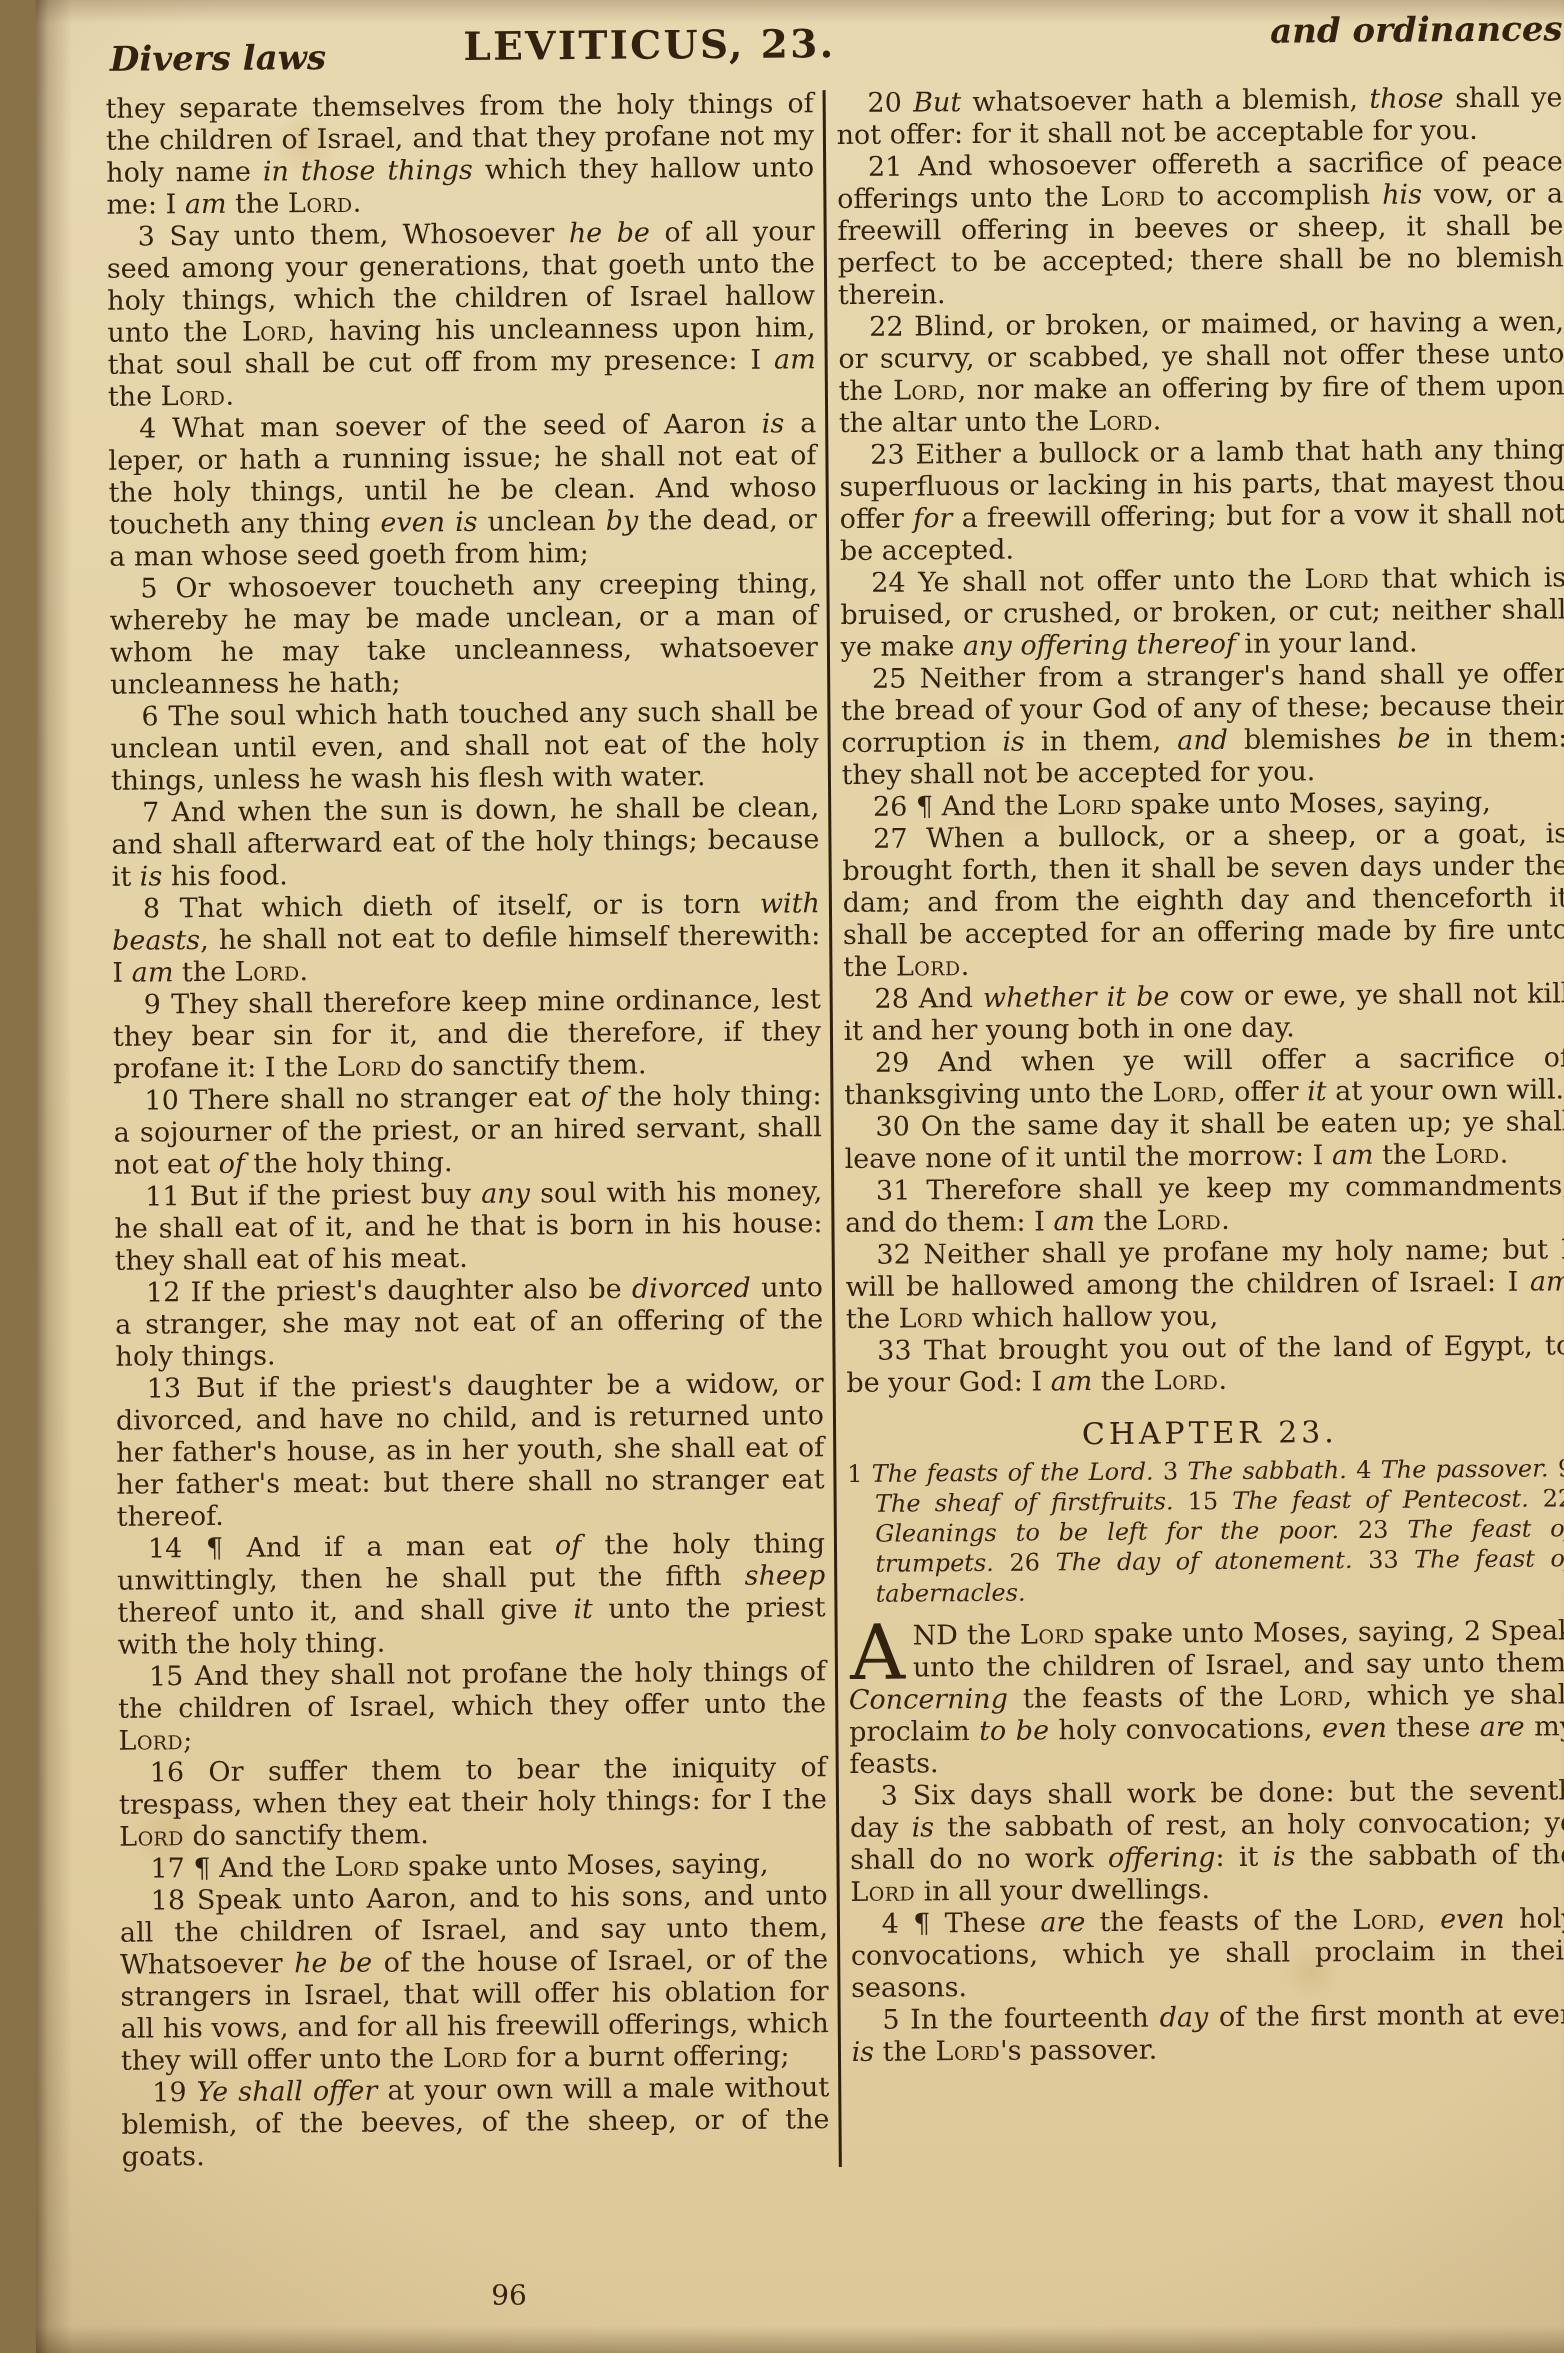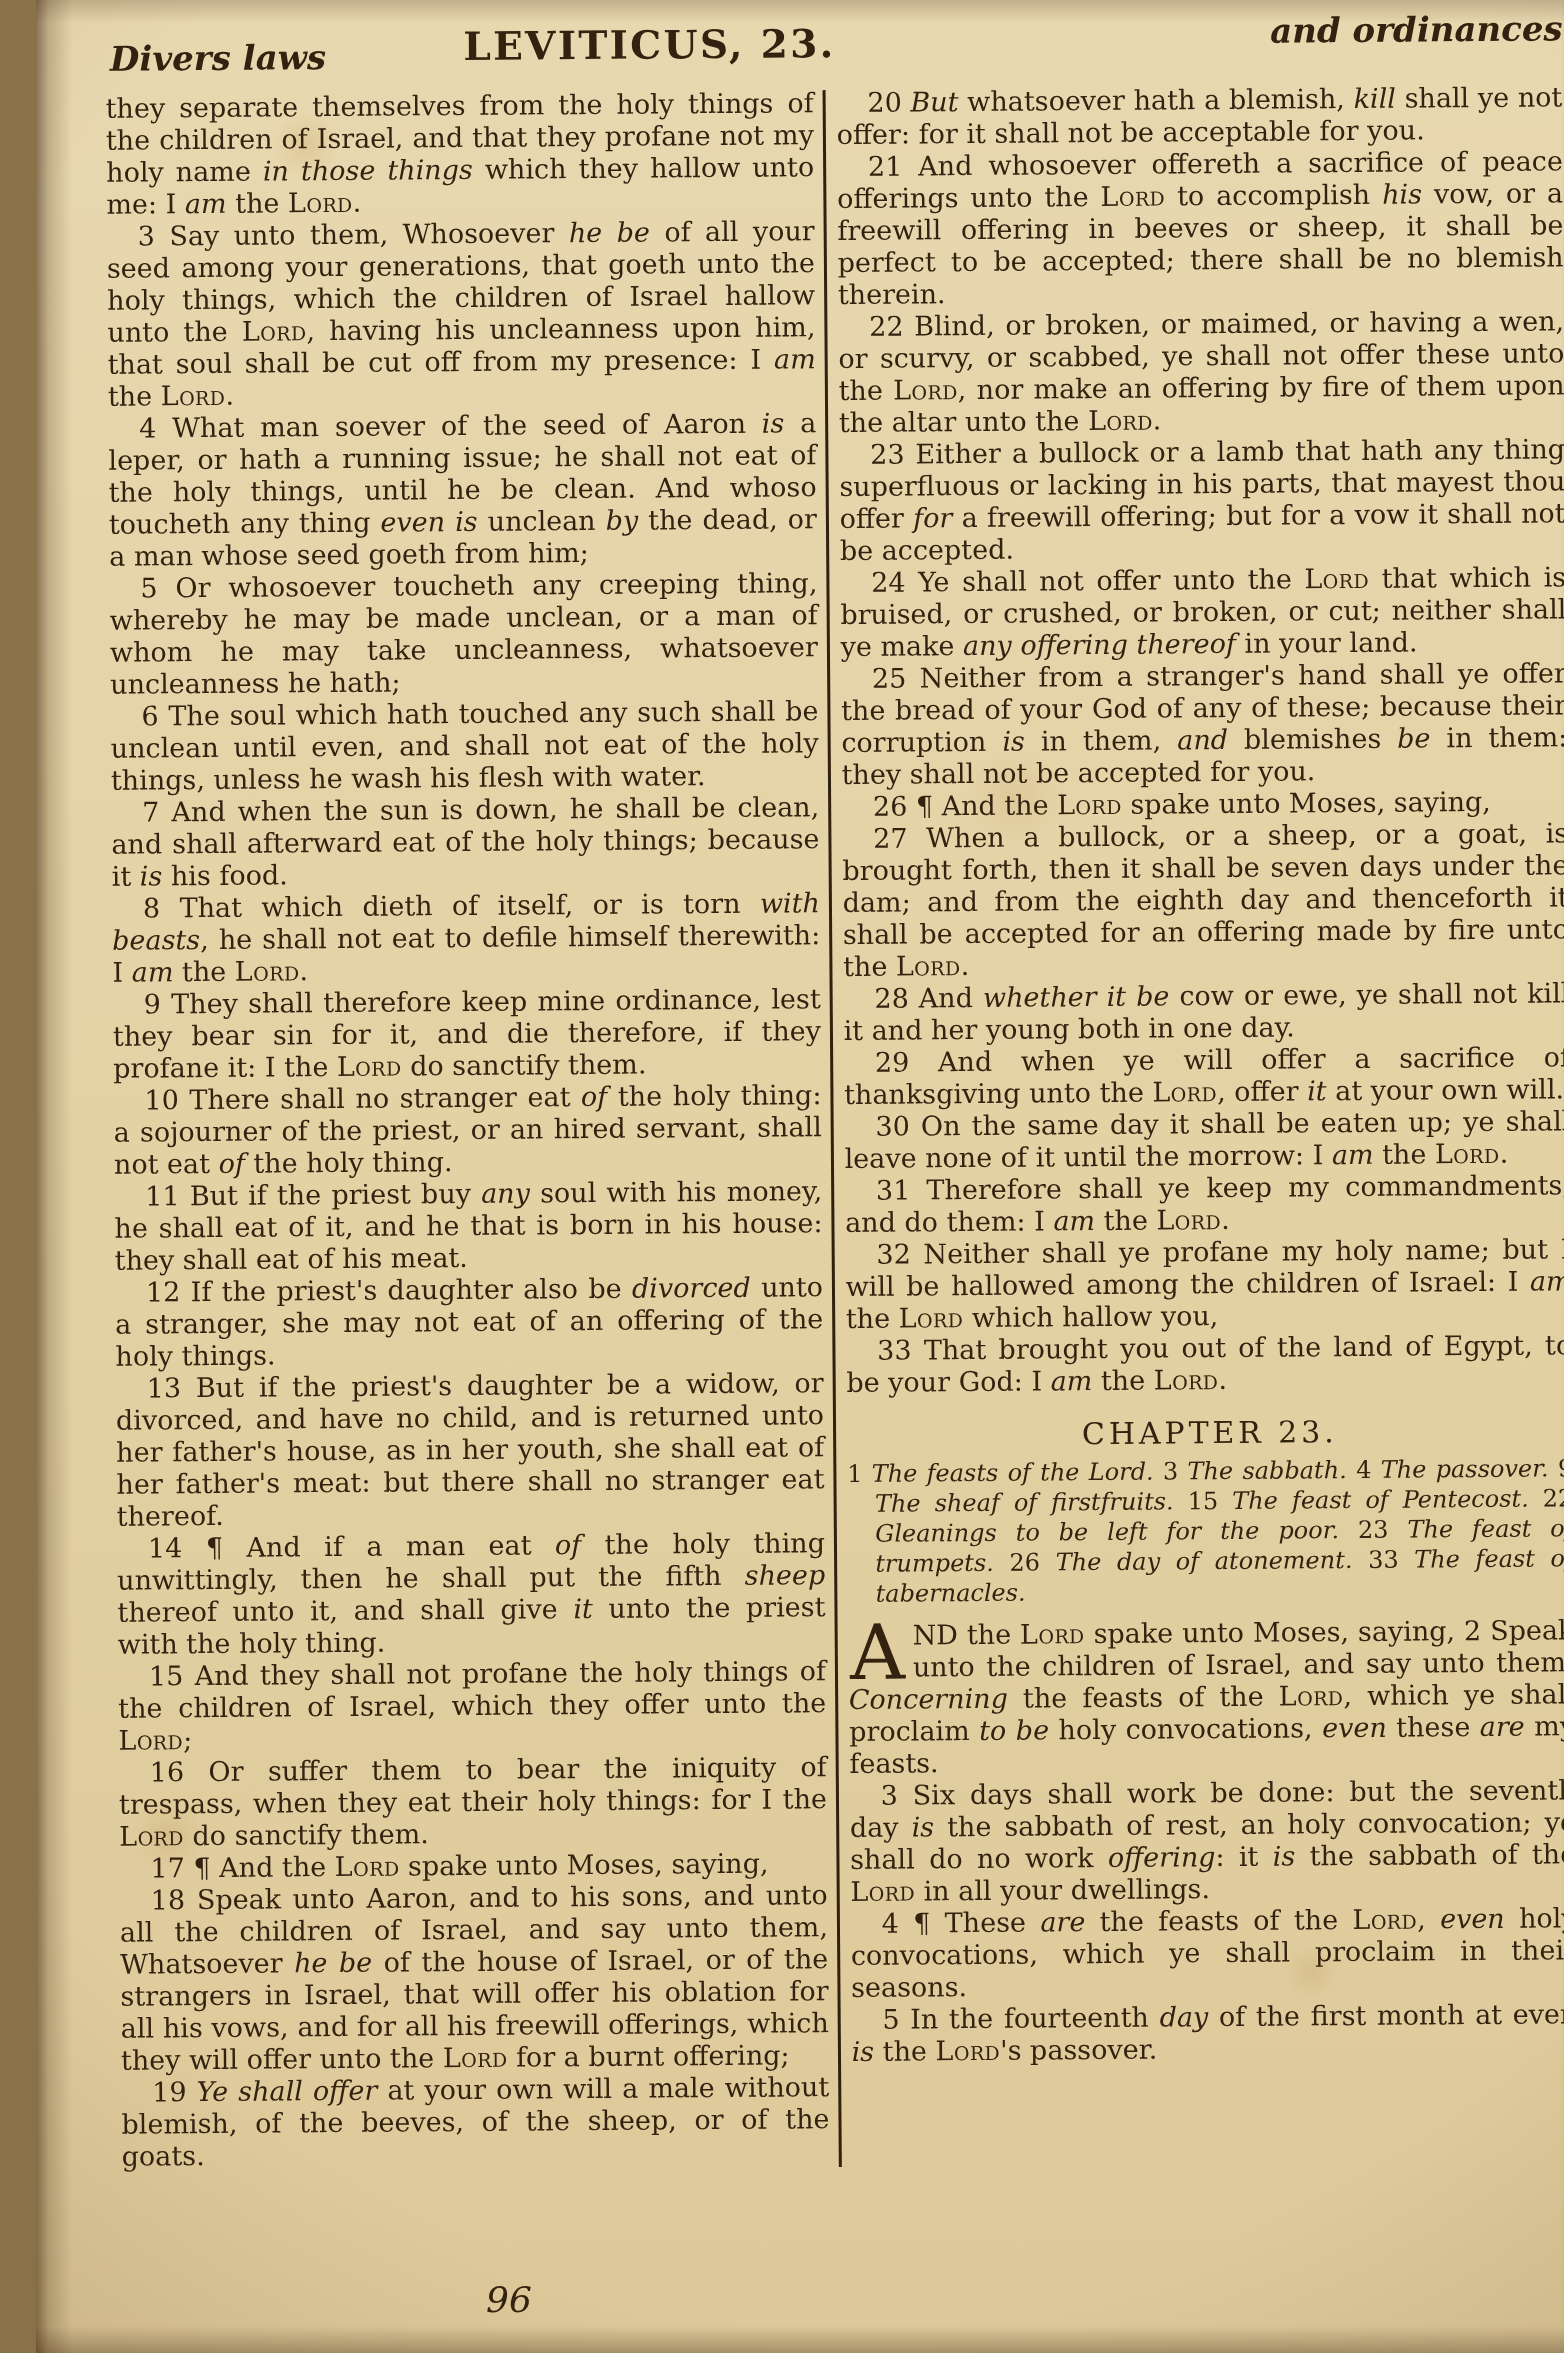--- a/index.html
+++ b/index.html
@@ -35,21 +35,21 @@
   .col.left{width:708px;}
   .col.right{width:726px;}
   .rule{width:2.3px;background:#30200f;margin:3.1px 11px 0 9.4px;}
   .col p{margin:0;text-indent:1.15em;}
   .col p.continuation{text-indent:0;}
   .col p.dropcap{text-indent:0;}
   .initial{float:left;font-size:76px;line-height:58px;margin:3.9px 7.8px 0 1.6px;}
   h2.heading{margin:20.3px 0 7.8px;font-size:30px;font-weight:normal;letter-spacing:3.9px;text-align:center;text-indent:0;}
   p.summary{font-size:24px;line-height:30px;padding-left:1.15em;text-indent:-1.15em !important;margin:0 0 11px !important;}
   .sc{font-variant:small-caps;letter-spacing:0.4px;}
-  .page-number{position:absolute;left:426px;top:2279px;width:94px;text-align:center;font-size:36px;font-style:italic;}
+  .page-number{position:absolute;left:426px;top:2279px;width:94px;text-align:center;font-size:28px;}
 </style>
 </head>
 <body>
 
 <div class="page">
   <div class="text-block">
 
     <div class="running-head">
       <span class="head-left">Divers laws</span>
       <span class="head-center">LEVITICUS, 23.</span>
@@ -72,21 +72,21 @@
           <p class="verse">13 But if the priest's daughter be a widow, or divorced, and have no child, and is returned unto her father's house, as in her youth, she shall eat of her father's meat: but there shall no stranger eat thereof.</p>
           <p class="verse">14 ¶ And if a man eat <i>of</i> the holy thing unwittingly, then he shall put the fifth <i>sheep</i> thereof unto it, and shall give <i>it</i> unto the priest with the holy thing.</p>
           <p class="verse">15 And they shall not profane the holy things of the children of Israel, which they offer unto the <span class="sc">Lord</span>;</p>
           <p class="verse">16 Or suffer them to bear the iniquity of trespass, when they eat their holy things: for I the <span class="sc">Lord</span> do sanctify them.</p>
           <p class="verse">17 ¶ And the <span class="sc">Lord</span> spake unto Moses, saying,</p>
           <p class="verse">18 Speak unto Aaron, and to his sons, and unto all the children of Israel, and say unto them, Whatsoever <i>he be</i> of the house of Israel, or of the strangers in Israel, that will offer his oblation for all his vows, and for all his freewill offerings, which they will offer unto the <span class="sc">Lord</span> for a burnt offering;</p>
           <p class="verse">19 <i>Ye shall offer</i> at your own will a male without blemish, of the beeves, of the sheep, or of the goats.</p>
         </div>
       <div class="rule"></div>
       <div class="col right" id="col-right">
-          <p class="verse">20 <i>But</i> whatsoever hath a blemish, <i>kill</i> shall ye not offer: for it shall not be acceptable for you.</p>
+          <p class="verse">20 <i>But</i> whatsoever hath a blemish, <i>those</i> shall ye not offer: for it shall not be acceptable for you.</p>
           <p class="verse">21 And whosoever offereth a sacrifice of peace offerings unto the <span class="sc">Lord</span> to accomplish <i>his</i> vow, or a freewill offering in beeves or sheep, it shall be perfect to be accepted; there shall be no blemish therein.</p>
           <p class="verse">22 Blind, or broken, or maimed, or having a wen, or scurvy, or scabbed, ye shall not offer these unto the <span class="sc">Lord</span>, nor make an offering by fire of them upon the altar unto the <span class="sc">Lord</span>.</p>
           <p class="verse">23 Either a bullock or a lamb that hath any thing superfluous or lacking in his parts, that mayest thou offer <i>for</i> a freewill offering; but for a vow it shall not be accepted.</p>
           <p class="verse">24 Ye shall not offer unto the <span class="sc">Lord</span> that which is bruised, or crushed, or broken, or cut; neither shall ye make <i>any offering thereof</i> in your land.</p>
           <p class="verse">25 Neither from a stranger's hand shall ye offer the bread of your God of any of these; because their corruption <i>is</i> in them, <i>and</i> blemishes <i>be</i> in them: they shall not be accepted for you.</p>
           <p class="verse">26 ¶ And the <span class="sc">Lord</span> spake unto Moses, saying,</p>
           <p class="verse">27 When a bullock, or a sheep, or a goat, is brought forth, then it shall be seven days under the dam; and from the eighth day and thenceforth it shall be accepted for an offering made by fire unto the <span class="sc">Lord</span>.</p>
           <p class="verse">28 And <i>whether it be</i> cow or ewe, ye shall not kill it and her young both in one day.</p>
           <p class="verse">29 And when ye will offer a sacrifice of thanksgiving unto the <span class="sc">Lord</span>, offer <i>it</i> at your own will.</p>
           <p class="verse">30 On the same day it shall be eaten up; ye shall leave none of it until the morrow: I <i>am</i> the <span class="sc">Lord</span>.</p>

